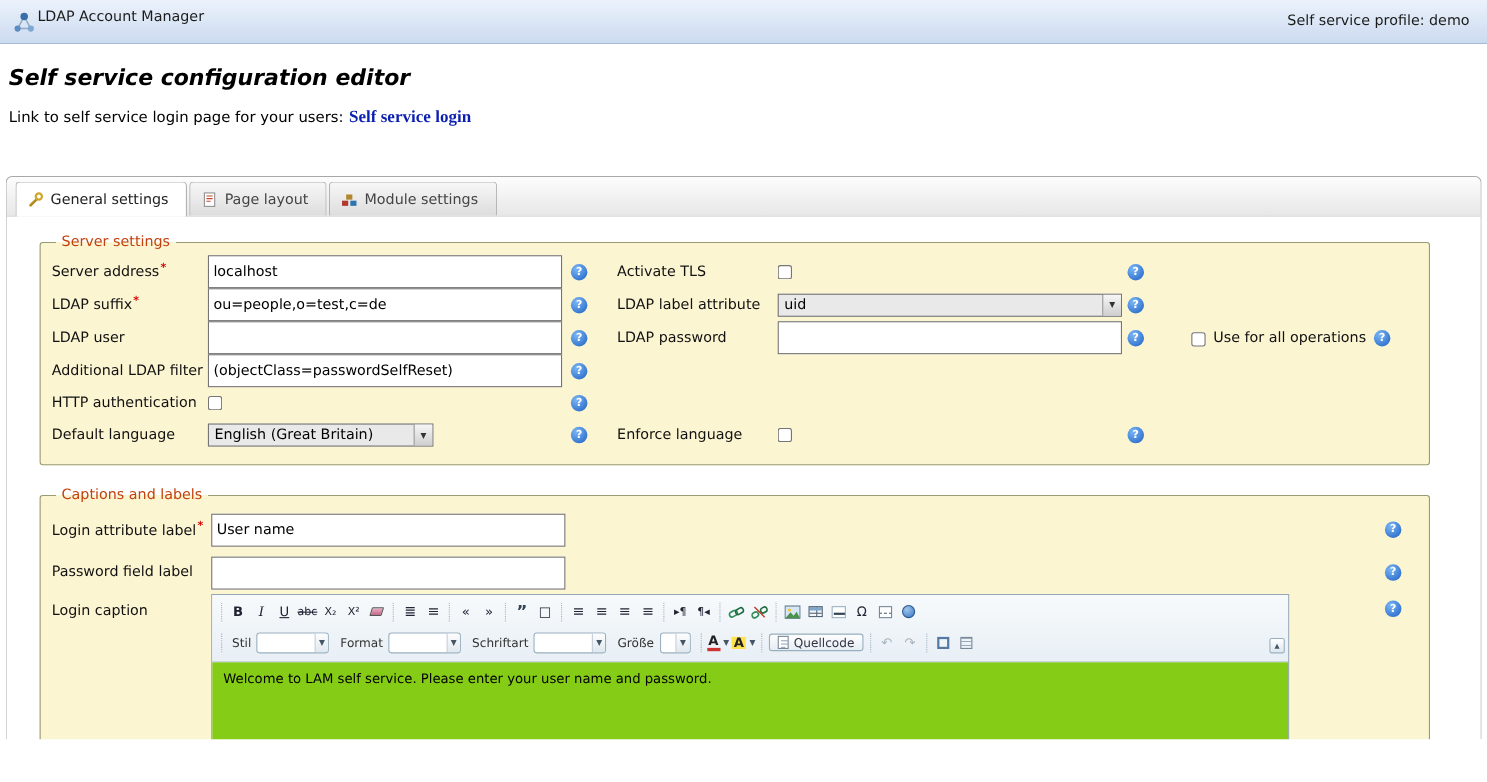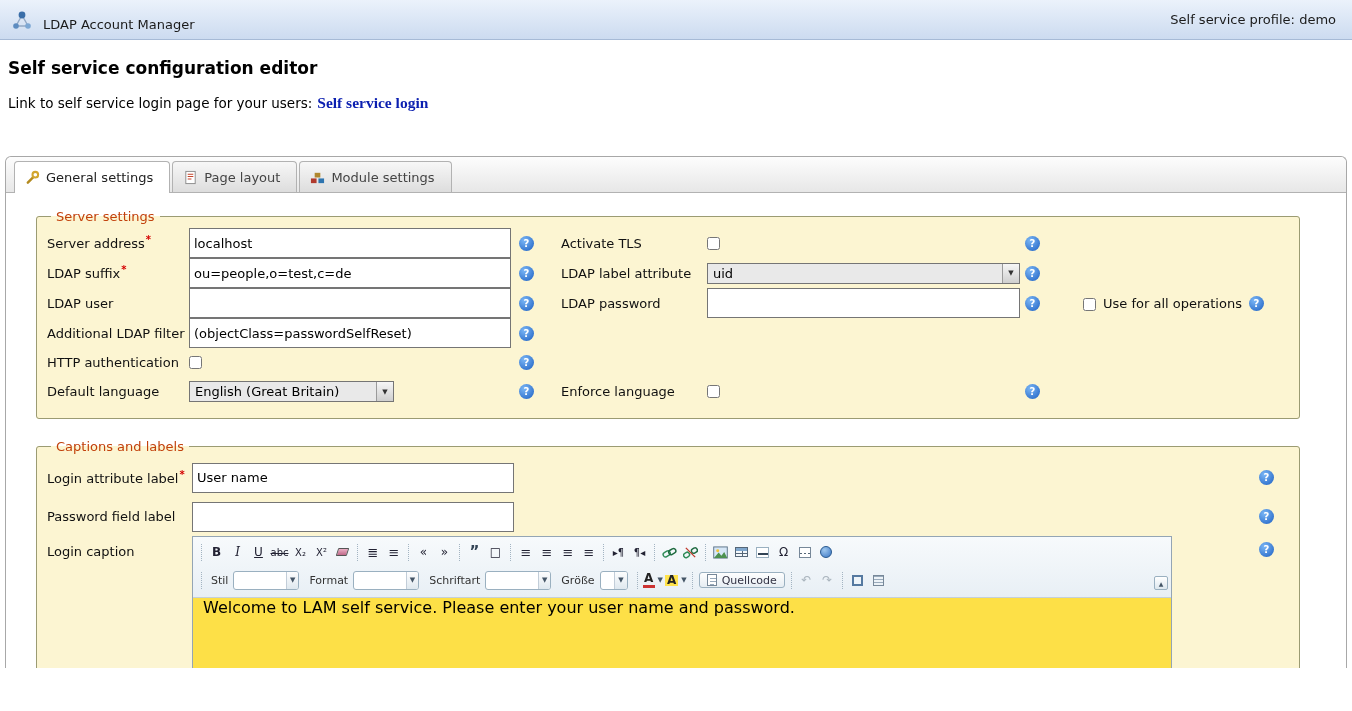--- a/index.html
+++ b/index.html
@@ -3,26 +3,26 @@
 <meta charset="utf-8">
 <style>
   * { box-sizing: border-box; margin: 0; padding: 0; }
   html, body { width: 1352px; height: 711px; overflow: hidden; }
   body { font-family: "DejaVu Sans", sans-serif; font-size: 13px; color: #000; background: #fff; }
 
   
   .topbar { height: 40px; display: flex; align-items: center; justify-content: space-between;
             padding: 0 16px 0 10px; background: linear-gradient(#ebf2fb, #ccdbf0);
             border-bottom: 1px solid #a6bad6; }
-  .topbar-left { display: flex; align-items: flex-end; gap: 9px; }
+  .topbar-left { display: flex; align-items: flex-start; }
   .topbar .title { font-size: 13px; color: #1b1b1b; }
   .topbar .profile { font-size: 13px; color: #1b1b1b; }
 
   
-  .page-title { font-size: 17px; font-weight: bold; margin: 18px 0 0 8px; }
+  .page-title { font-size: 20px; font-weight: bold; margin: 18px 0 0 8px; font-style: italic; }
   .linkline { margin: 16px 0 0 8px; font-size: 13.5px; }
   .login-link { font-family: "Liberation Serif", serif; font-weight: bold; font-size: 15.5px;
                 color: #0b1fb0; text-decoration: none; margin-left: 5px; cursor: pointer; }
 
   
   .tabbox { margin: 44px 5px 0 5px; border: 1px solid #a8a8a8; border-bottom: none;
             border-radius: 6px 6px 0 0; height: 512px; overflow: hidden; background: #fff; }
   .tabstrip { display: flex; align-items: flex-end; padding: 5px 8px 0 8px; height: 36px;
               background: linear-gradient(#fdfdfd, #e7e7e7); border-bottom: 1px solid #b2b2b2;
               border-radius: 6px 6px 0 0; }
@@ -128,21 +128,21 @@
 
   .src-btn { display: inline-flex; align-items: center; gap: 5px; padding: 2px 7px; height: 16px;
              border: 1px solid #9ab0c0; border-radius: 3px; font-size: 11px; color: #334;
              background: linear-gradient(#fefefe, #e6edf3); cursor: pointer; margin: 0 2px; }
 
   .collapse-btn { position: absolute; right: 3px; bottom: 7px; width: 14px; height: 14px;
              border: 1px solid #9ab0c0; border-radius: 2px; display: flex; align-items: center;
              justify-content: center; font-size: 6px; color: #456; cursor: pointer;
              background: linear-gradient(#fff, #dde7ee); }
 
-  .cke-contents { height: 96px; background: #fde047; padding: 0 10px; font-size: 16px;
+  .cke-contents { height: 96px; background: #84cc16; padding: 8px 10px; font-size: 12px;
                   color: #000; cursor: text; }
 </style>
 </head>
 <body>
 
 <div class="topbar">
   <div class="topbar-left">
     <svg width="24" height="24" viewBox="0 0 24 24">
       <path d="M12 7 L6 18 M12 7 L18 18 M6 18 L18 18" stroke="#93a9c4" stroke-width="1.4" fill="none"></path>
       <circle cx="12" cy="7" r="3.4" fill="#3a6ea8"></circle>

